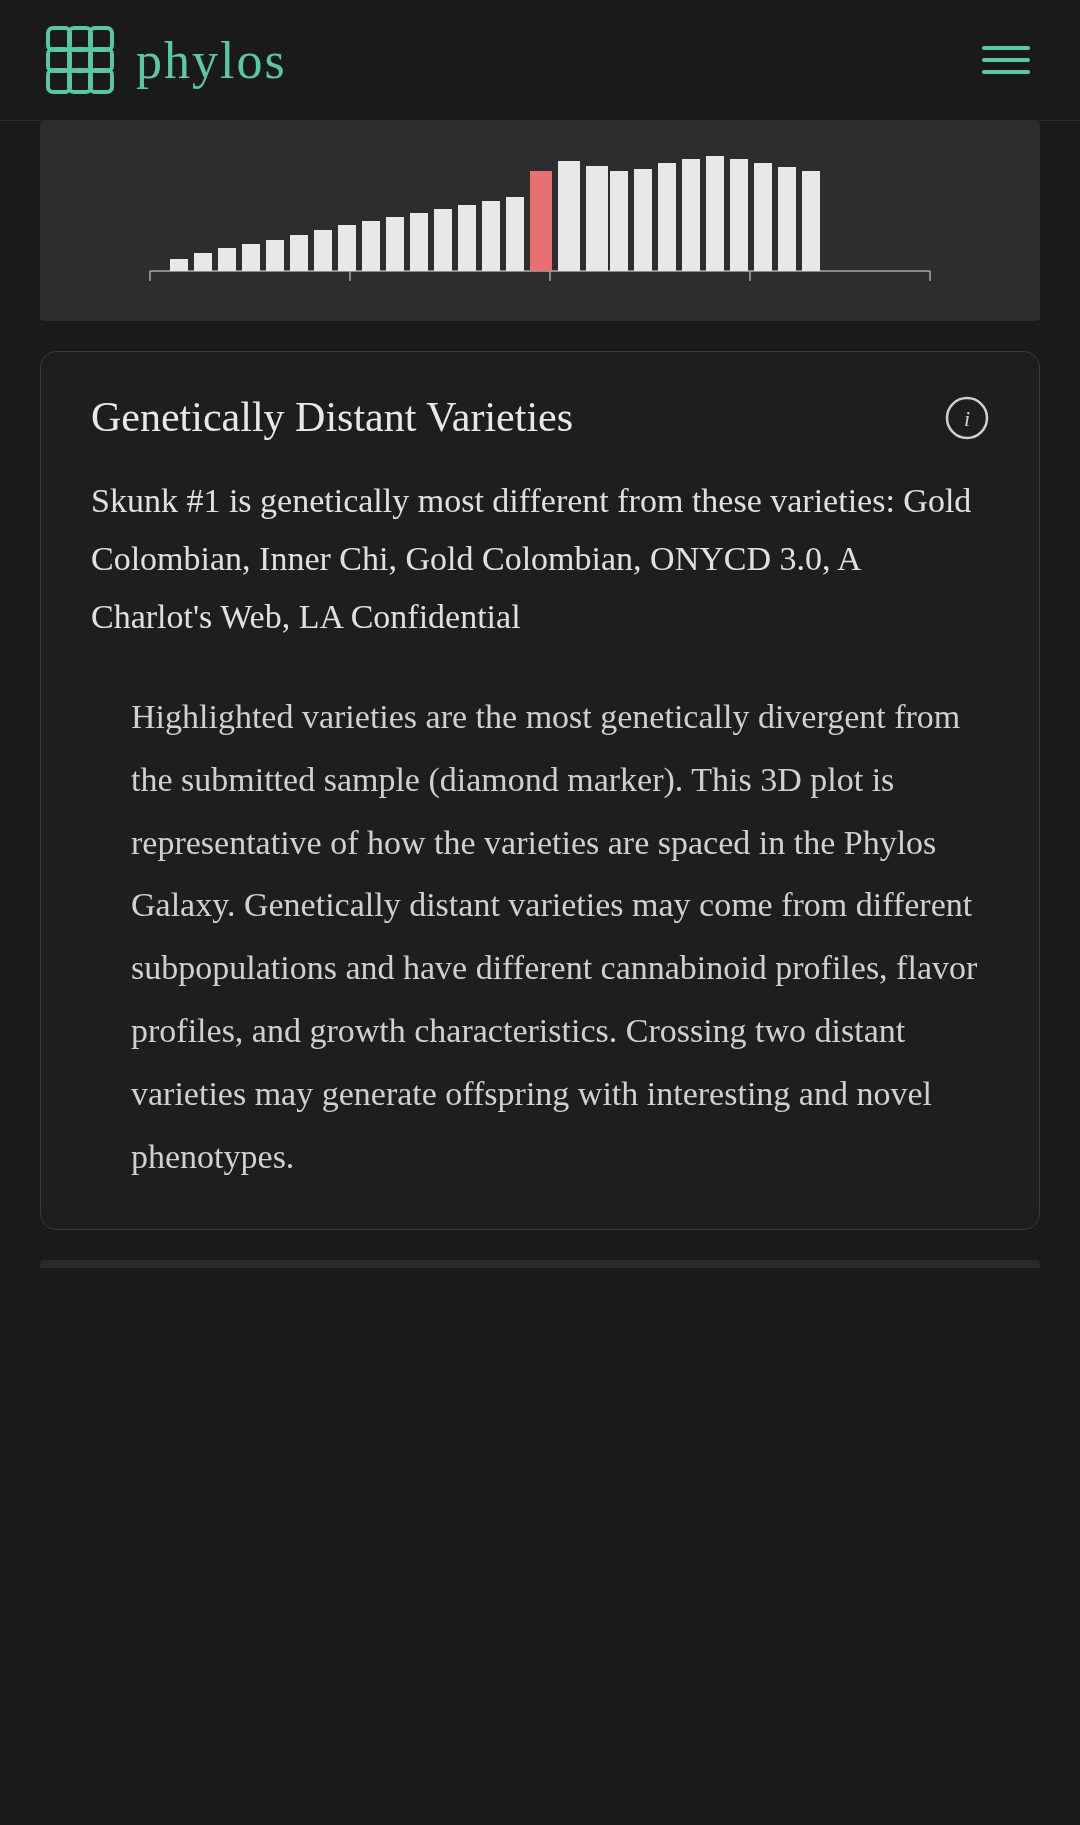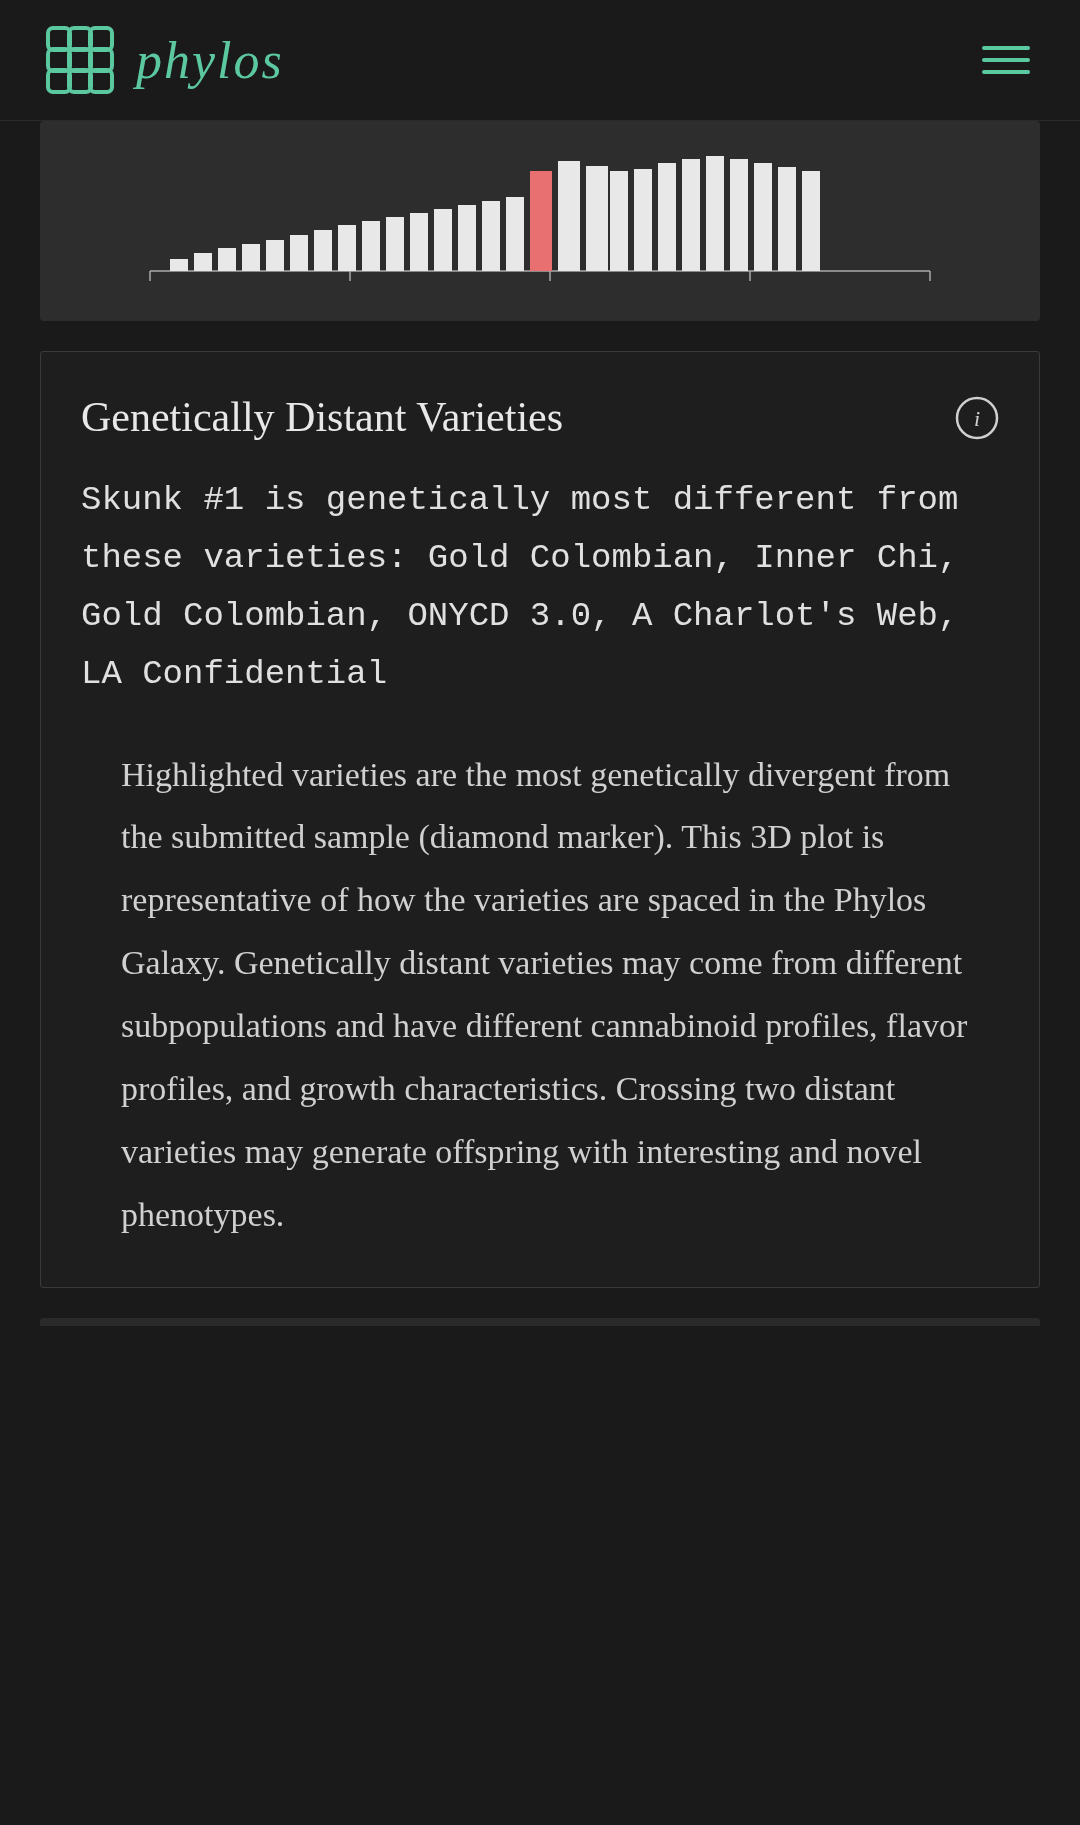--- a/index.html
+++ b/index.html
@@ -18,21 +18,20 @@
     }
 
     
     .header {
       background-color: #1a1a1a;
       padding: 20px 40px;
       display: flex;
       align-items: center;
       justify-content: space-between;
       border-bottom: 1px solid #2a2a2a;
-      font-style: italic;
     }
 
     .logo-container {
       display: flex;
       align-items: center;
       gap: 16px;
     }
 
     .logo-icon {
       width: 80px;
@@ -78,22 +77,22 @@
     .chart-canvas {
       width: 100%;
       height: 100%;
     }
 
     
     .card {
       margin: 30px 40px;
       background-color: #1e1e1e;
       border: 1px solid #3a3a3a;
-      border-radius: 3px;
-      padding: 40px 40px;
+      border-radius: 16px;
+      padding: 40px 50px;
     }
 
     .card-header {
       display: flex;
       align-items: flex-start;
       justify-content: space-between;
       margin-bottom: 30px;
     }
 
     .card-title {
@@ -107,21 +106,21 @@
     .info-icon {
       width: 44px;
       height: 44px;
       flex-shrink: 0;
       margin-top: 4px;
     }
 
     .variety-list {
       color: #e0e0e0;
       font-size: 34px;
-      font-family: Liberation Mono, monospace;
+      font-family: Liberation Serif, serif;
       line-height: 1.7;
       margin-bottom: 40px;
     }
 
     .description-text {
       color: #d0d0d0;
       font-size: 34px;
       font-family: Georgia, serif;
       line-height: 1.85;
       margin-left: 40px;

